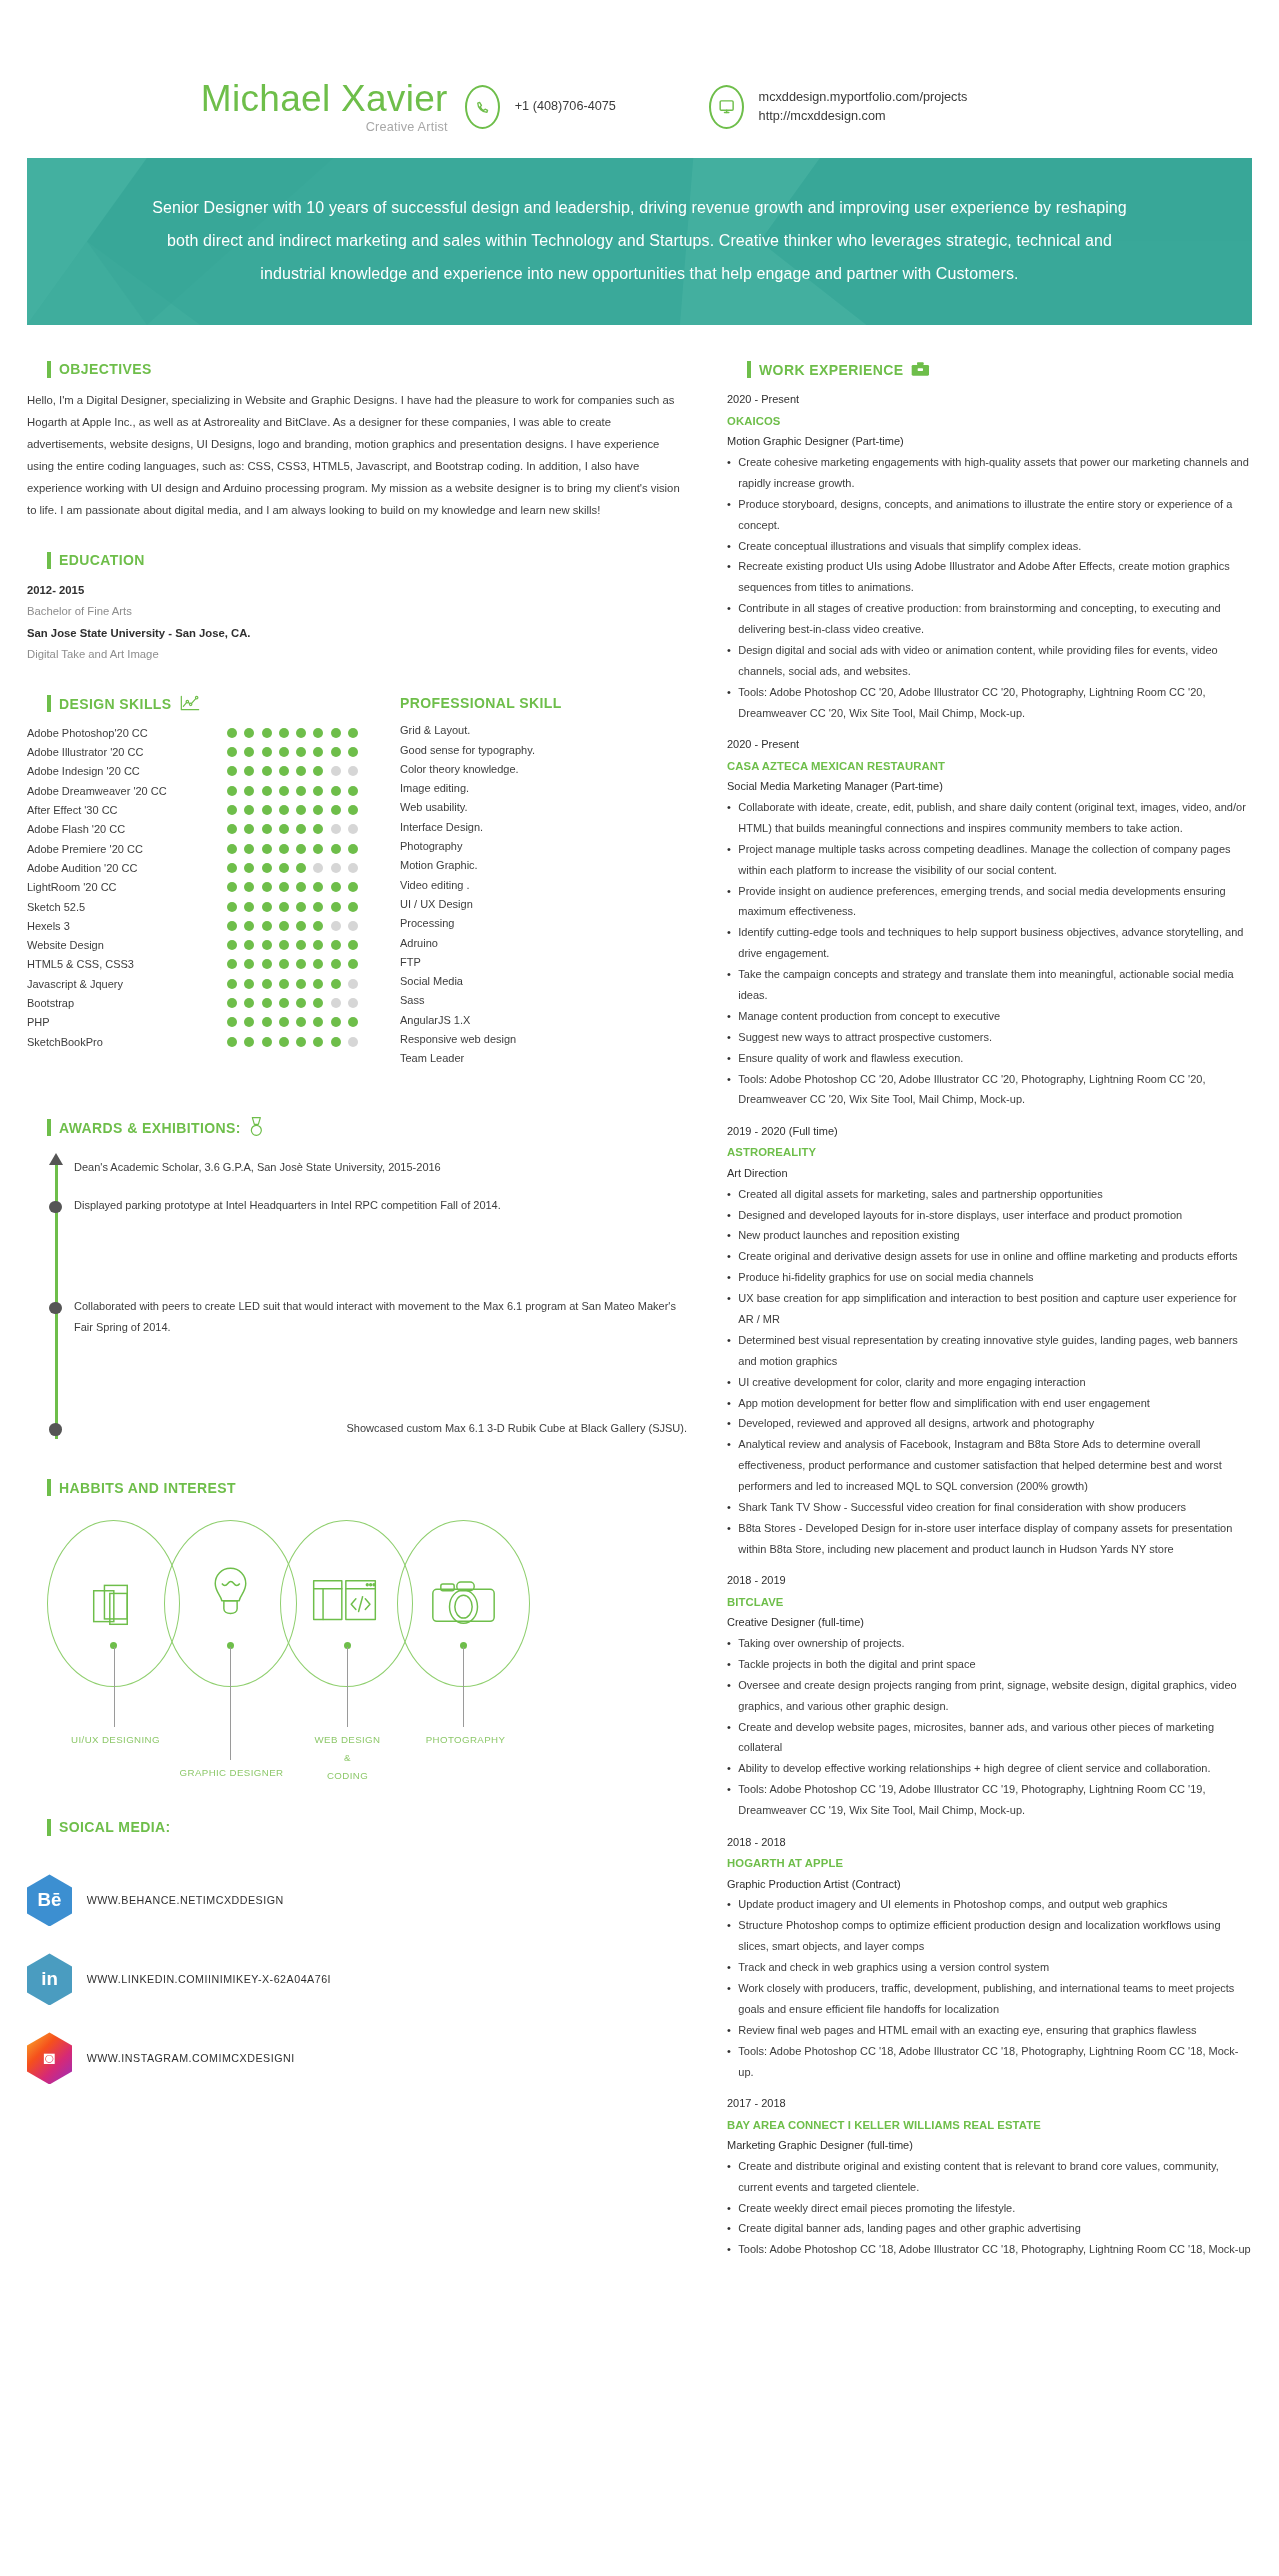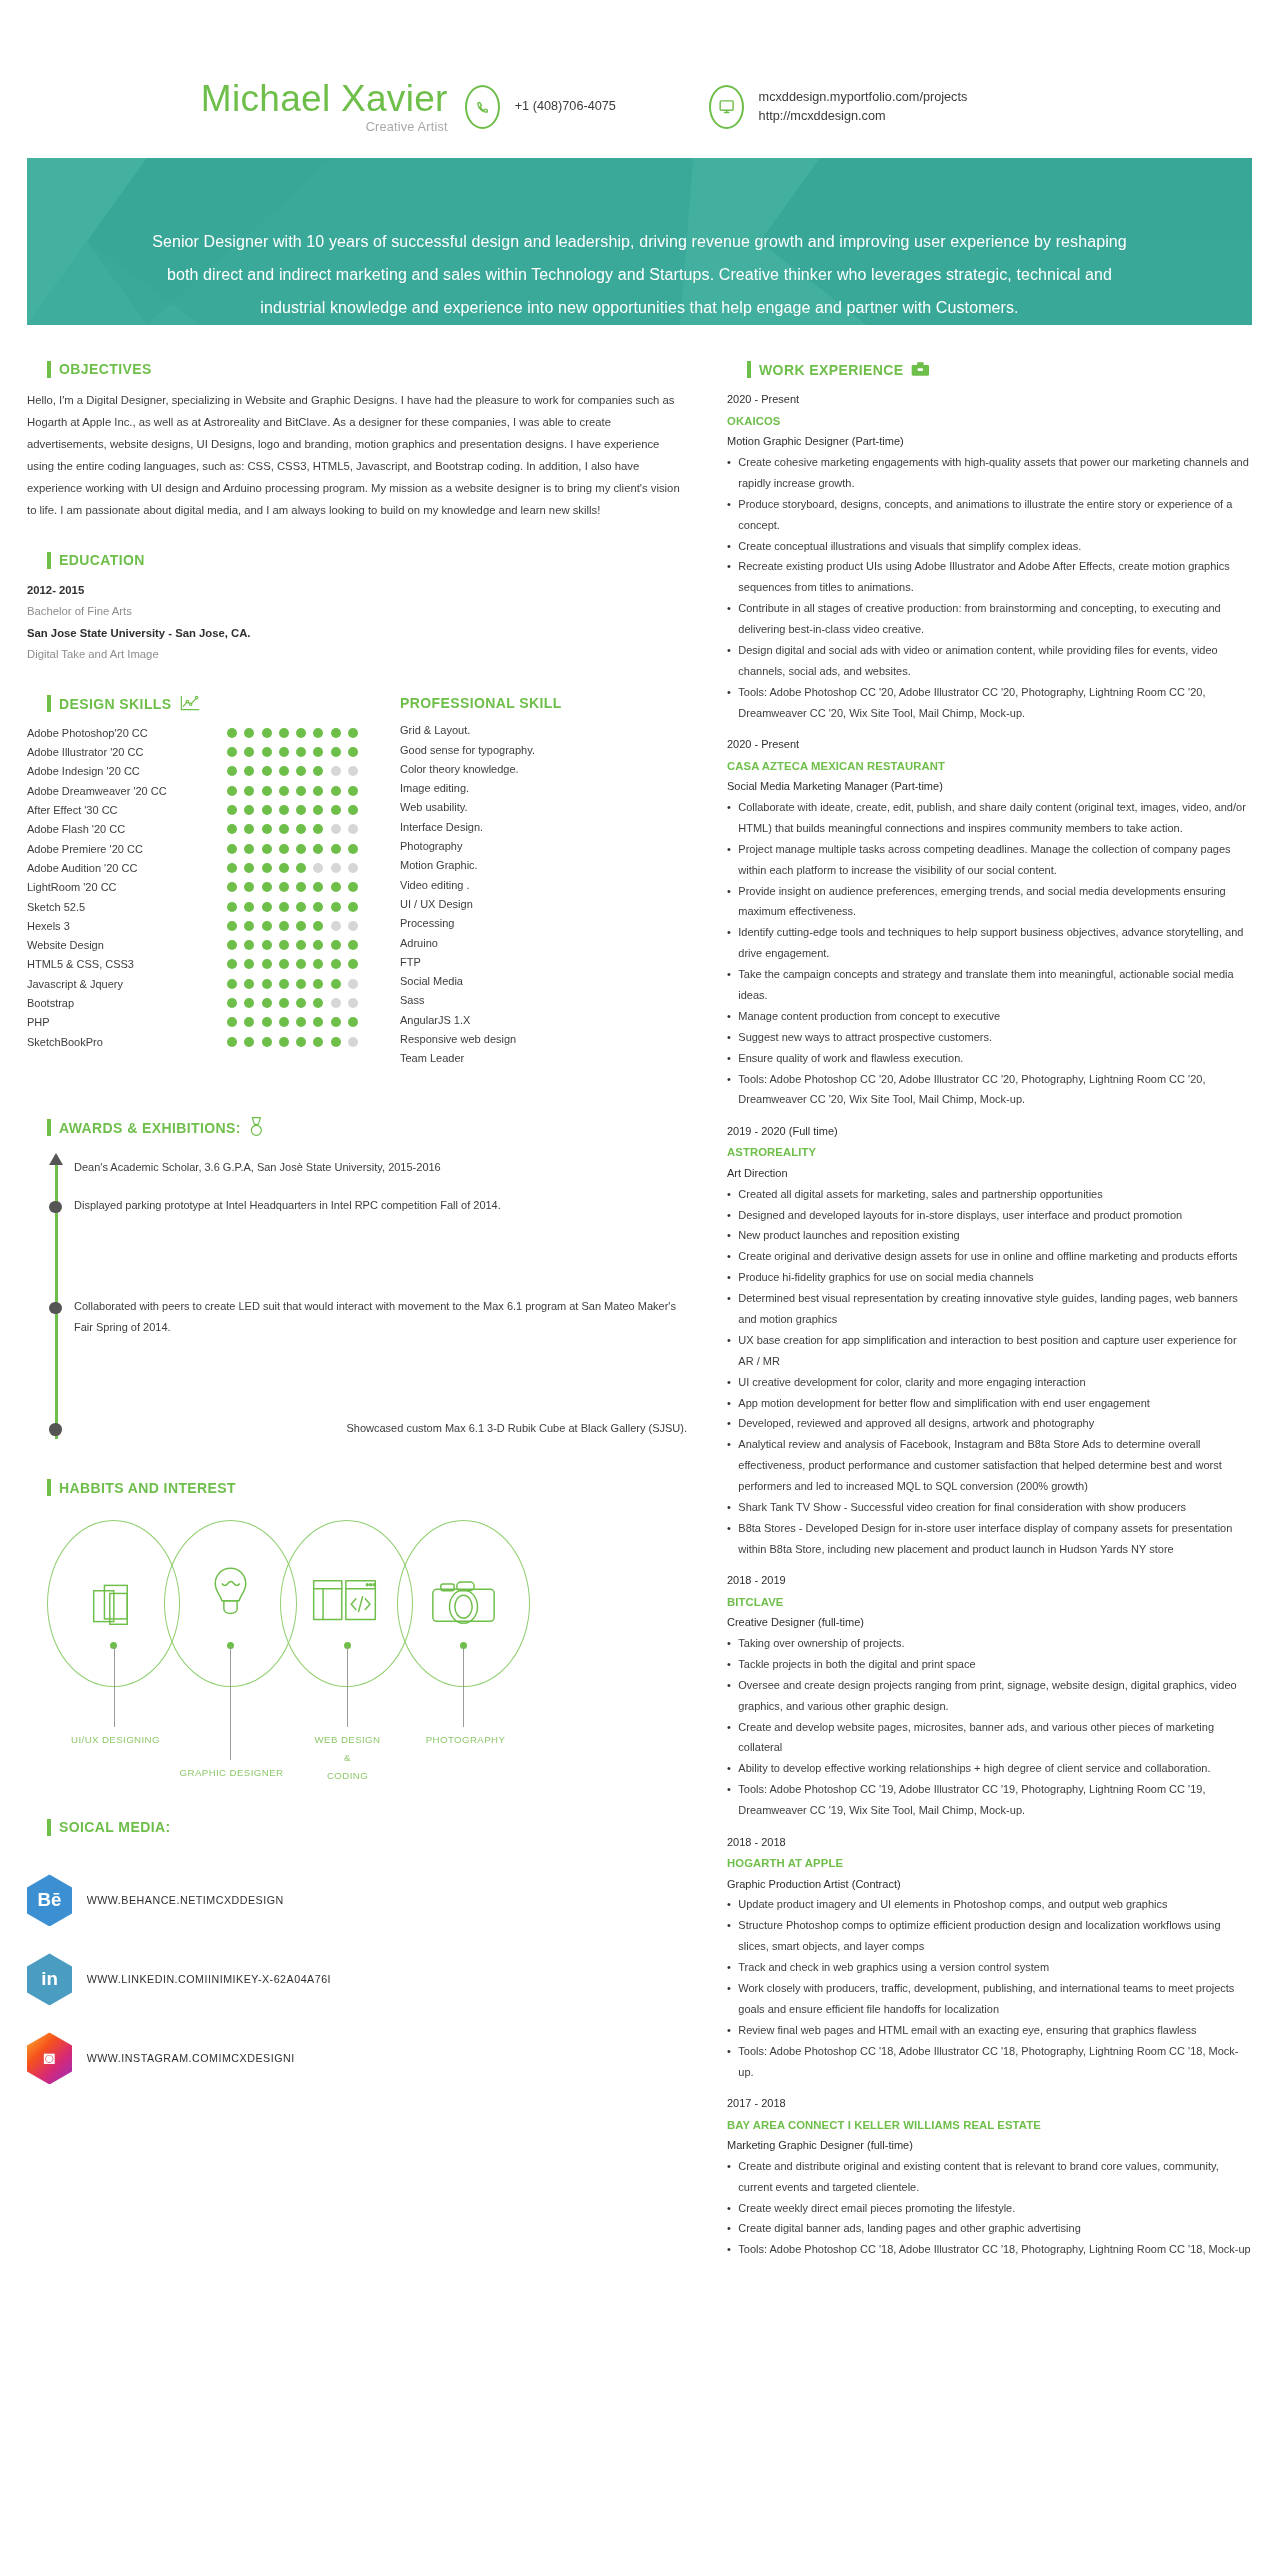--- a/index.html
+++ b/index.html
@@ -24,21 +24,21 @@
     width:35px; height:44px; border:2px solid #6ebe4a; border-radius:50%;
     display:flex; align-items:center; justify-content:center; flex:0 0 auto;
   }
   .icon-oval svg { display:block; }
   .hdr-lines { font-size:12.7px; color:#3a3a3a; line-height:1.5; }
 
   
   .banner {
     margin:24px 27px 0 27px; height:167px; position:relative; overflow:hidden;
     background:#3aa99a;
-    display:flex; align-items:flex-end; justify-content:center;
+    display:flex; align-items:center; justify-content:center;
   }
   .banner .tri { position:absolute; opacity:.30; }
   .banner-text {
     position:relative; z-index:3; color:#fff; font-size:16px; line-height:2.05;
     text-align:center; width:999px; letter-spacing:0.1px; font-weight:300;
   }
 
   
   .cols { display:flex; padding:36px 27px 40px 27px; gap:40px; align-items:flex-start; }
   .col-left { width:666px; }
@@ -613,22 +613,22 @@
           <div class="job">
             <div class="job-years">2019 - 2020 (Full time)</div>
             <div class="job-company">ASTROREALITY</div>
             <div class="job-role">Art Direction</div>
             <ul>
               <li>Created all digital assets for marketing, sales and partnership opportunities</li>
               <li>Designed and developed layouts for in-store displays, user interface and product promotion</li>
               <li>New product launches and reposition existing</li>
               <li>Create original and derivative design assets for use in online and offline marketing and products efforts</li>
               <li>Produce hi-fidelity graphics for use on social media channels</li>
+              <li>UX base creation for app simplification and interaction to best position and capture user experience for AR / MR</li>
               <li>Determined best visual representation by creating innovative style guides, landing pages, web banners and motion graphics</li>
-              <li>UX base creation for app simplification and interaction to best position and capture user experience for AR / MR</li>
               <li>UI creative development for color, clarity and more engaging interaction</li>
               <li>App motion development for better flow and simplification with end user engagement</li>
               <li>Developed, reviewed and approved all designs, artwork and photography</li>
               <li>Analytical review and analysis of Facebook, Instagram and B8ta Store Ads to determine overall effectiveness, product performance and customer satisfaction that helped determine best and worst performers and led to increased MQL to SQL conversion (200% growth)</li>
               <li>Shark Tank TV Show - Successful video creation for final consideration with show producers</li>
               <li>B8ta Stores - Developed Design for in-store user interface display of company assets for presentation within B8ta Store, including new placement and product launch in Hudson Yards NY store</li>
             </ul>
           </div>
           <div class="job">
             <div class="job-years">2018 - 2019</div>

